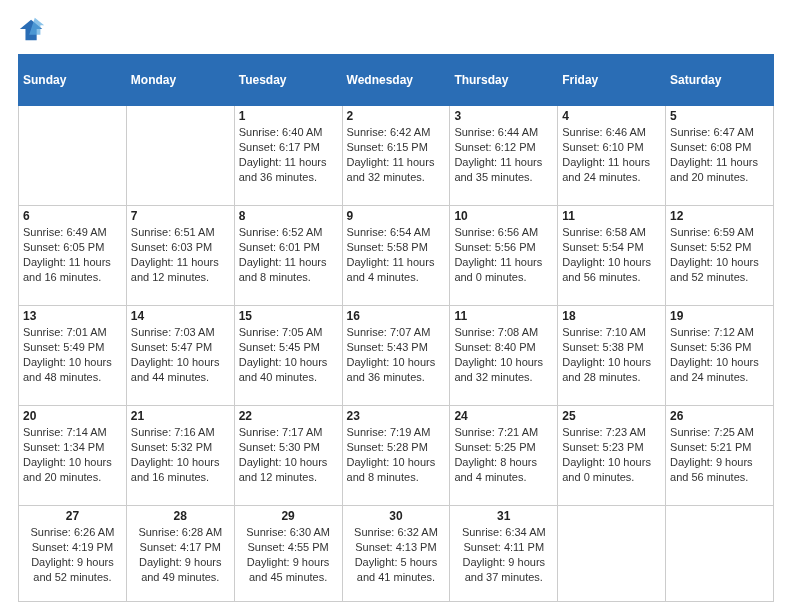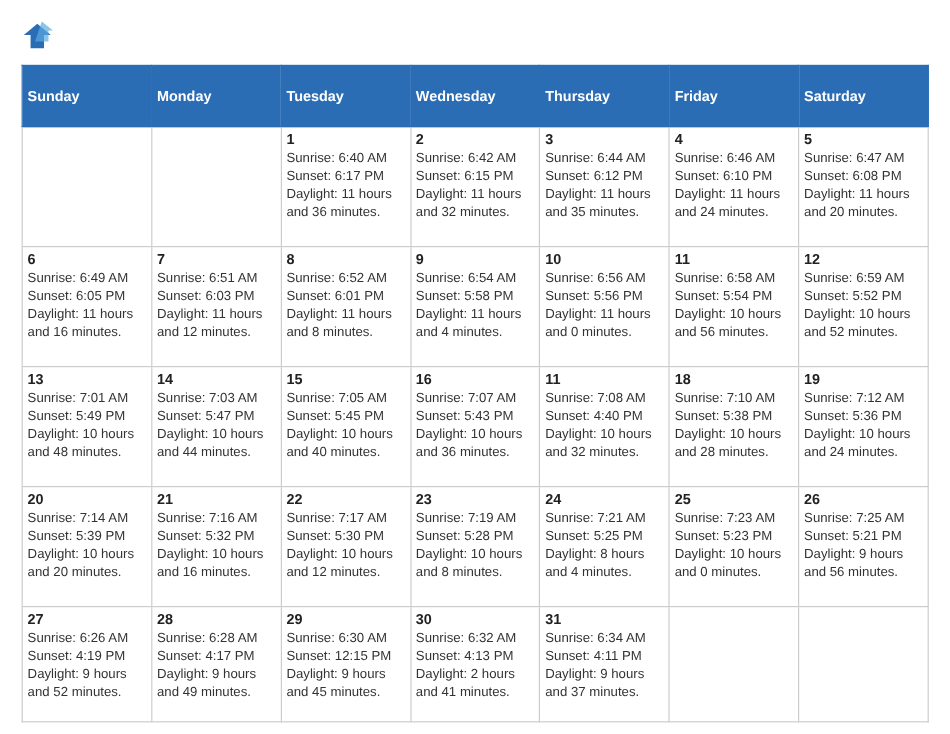--- a/index.html
+++ b/index.html
@@ -263,21 +263,21 @@
             <div class="cell-content">
               <div>Sunrise: 7:07 AM</div>
               <div>Sunset: 5:43 PM</div>
               <div>Daylight: 10 hours and 36 minutes.</div>
             </div>
           </td>
           <td>
             <span class="day-number">11</span>
             <div class="cell-content">
               <div>Sunrise: 7:08 AM</div>
-              <div>Sunset: 4:40 PM</div>
+              <div>Sunset: 8:40 PM</div>
               <div>Daylight: 10 hours and 32 minutes.</div>
             </div>
           </td>
           <td>
             <span class="day-number">18</span>
             <div class="cell-content">
               <div>Sunrise: 7:10 AM</div>
               <div>Sunset: 5:38 PM</div>
               <div>Daylight: 10 hours and 28 minutes.</div>
             </div>
@@ -289,21 +289,21 @@
               <div>Sunset: 5:36 PM</div>
               <div>Daylight: 10 hours and 24 minutes.</div>
             </div>
           </td>
         </tr>
         <tr style="height: 86px; padding-left: 12px;">
           <td>
             <span class="day-number">20</span>
             <div class="cell-content">
               <div>Sunrise: 7:14 AM</div>
-              <div>Sunset: 5:39 PM</div>
+              <div>Sunset: 1:34 PM</div>
               <div>Daylight: 10 hours and 20 minutes.</div>
             </div>
           </td>
           <td>
             <span class="day-number">21</span>
             <div class="cell-content">
               <div>Sunrise: 7:16 AM</div>
               <div>Sunset: 5:32 PM</div>
               <div>Daylight: 10 hours and 16 minutes.</div>
             </div>
@@ -342,51 +342,51 @@
           </td>
           <td>
             <span class="day-number">26</span>
             <div class="cell-content">
               <div>Sunrise: 7:25 AM</div>
               <div>Sunset: 5:21 PM</div>
               <div>Daylight: 9 hours and 56 minutes.</div>
             </div>
           </td>
         </tr>
-        <tr style="height: 72px;">
+        <tr style="height: 72px; text-align: center;">
           <td>
             <span class="day-number">27</span>
             <div class="cell-content">
               <div>Sunrise: 6:26 AM</div>
               <div>Sunset: 4:19 PM</div>
               <div>Daylight: 9 hours and 52 minutes.</div>
             </div>
           </td>
           <td>
             <span class="day-number">28</span>
             <div class="cell-content">
               <div>Sunrise: 6:28 AM</div>
               <div>Sunset: 4:17 PM</div>
               <div>Daylight: 9 hours and 49 minutes.</div>
             </div>
           </td>
           <td>
             <span class="day-number">29</span>
             <div class="cell-content">
               <div>Sunrise: 6:30 AM</div>
-              <div>Sunset: 12:15 PM</div>
+              <div>Sunset: 4:55 PM</div>
               <div>Daylight: 9 hours and 45 minutes.</div>
             </div>
           </td>
           <td>
             <span class="day-number">30</span>
             <div class="cell-content">
               <div>Sunrise: 6:32 AM</div>
               <div>Sunset: 4:13 PM</div>
-              <div>Daylight: 2 hours and 41 minutes.</div>
+              <div>Daylight: 5 hours and 41 minutes.</div>
             </div>
           </td>
           <td>
             <span class="day-number">31</span>
             <div class="cell-content">
               <div>Sunrise: 6:34 AM</div>
               <div>Sunset: 4:11 PM</div>
               <div>Daylight: 9 hours and 37 minutes.</div>
             </div>
           </td>

